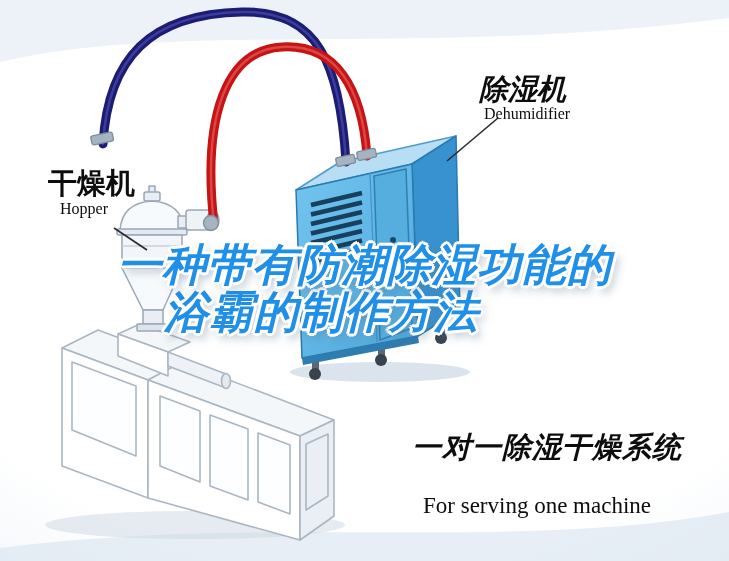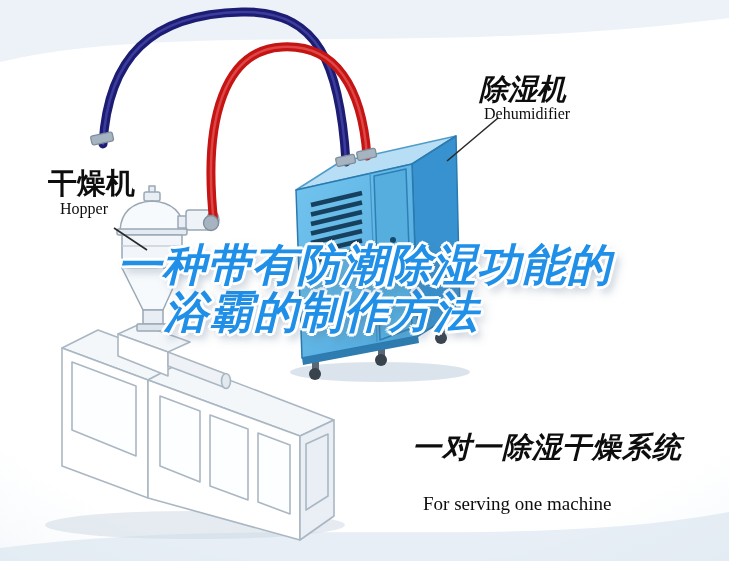--- a/index.html
+++ b/index.html
@@ -4,21 +4,21 @@
 <style>
   html,body{margin:0;padding:0;background:#fff;}
   .canvas{
     position:relative;width:729px;height:561px;overflow:hidden;
     background: radial-gradient(ellipse 130% 115% at 50% 42%, #ffffff 0%, #ffffff 50%, #eef4f9 74%, #d2dfeb 100%);
     font-family:"Liberation Sans", sans-serif;
   }
   svg.art{position:absolute;left:0;top:0;}
   .lbl{position:absolute;color:#0d0d0d;white-space:nowrap;line-height:1.05;}
   .lbl-zh{font-weight:bold;font-size:29px;font-family:"Liberation Sans",sans-serif;}
-  .lbl-en{font-family:"Liberation Serif",serif;font-size:19px;}
+  .lbl-en{font-family:"Liberation Serif",serif;font-size:23px;}
   #dehu-zh{left:479px;top:74px;font-style:italic;}
   #dehu-en{left:484px;top:106px;font-size:16px;}
   #hop-zh{left:48px;top:168px;}
   #hop-en{left:60px;top:201px;font-size:16px;}
   #sys-zh{left:412px;top:432px;letter-spacing:1px;font-style:italic;}
   #sys-en{left:423px;top:494px;}
   .title-line{
     position:absolute;left:0;width:729px;text-align:center;
     color:#1f8fe8;font-weight:bold;font-style:italic;font-size:44px;letter-spacing:1px;
     font-family:"Liberation Sans",sans-serif;

